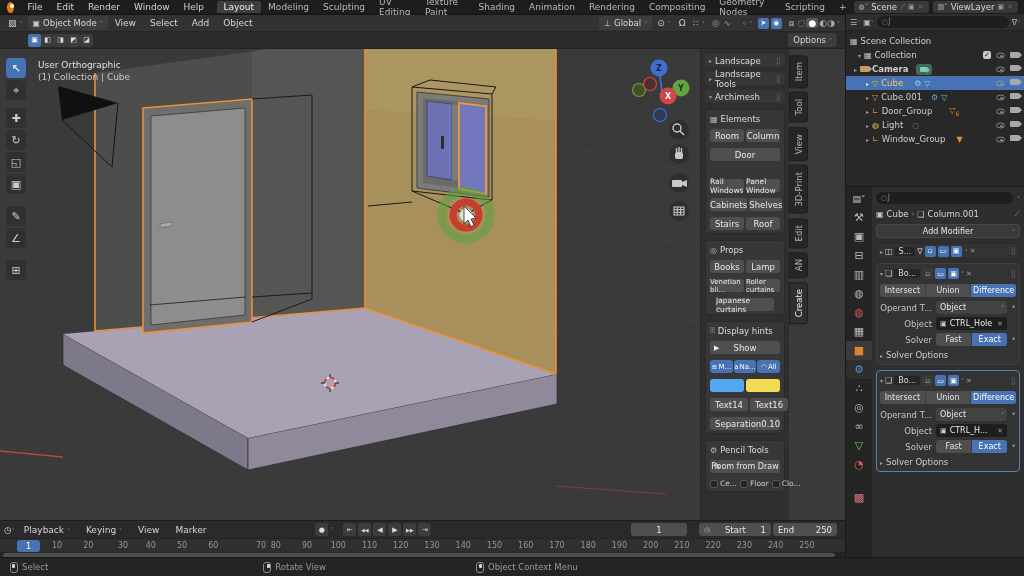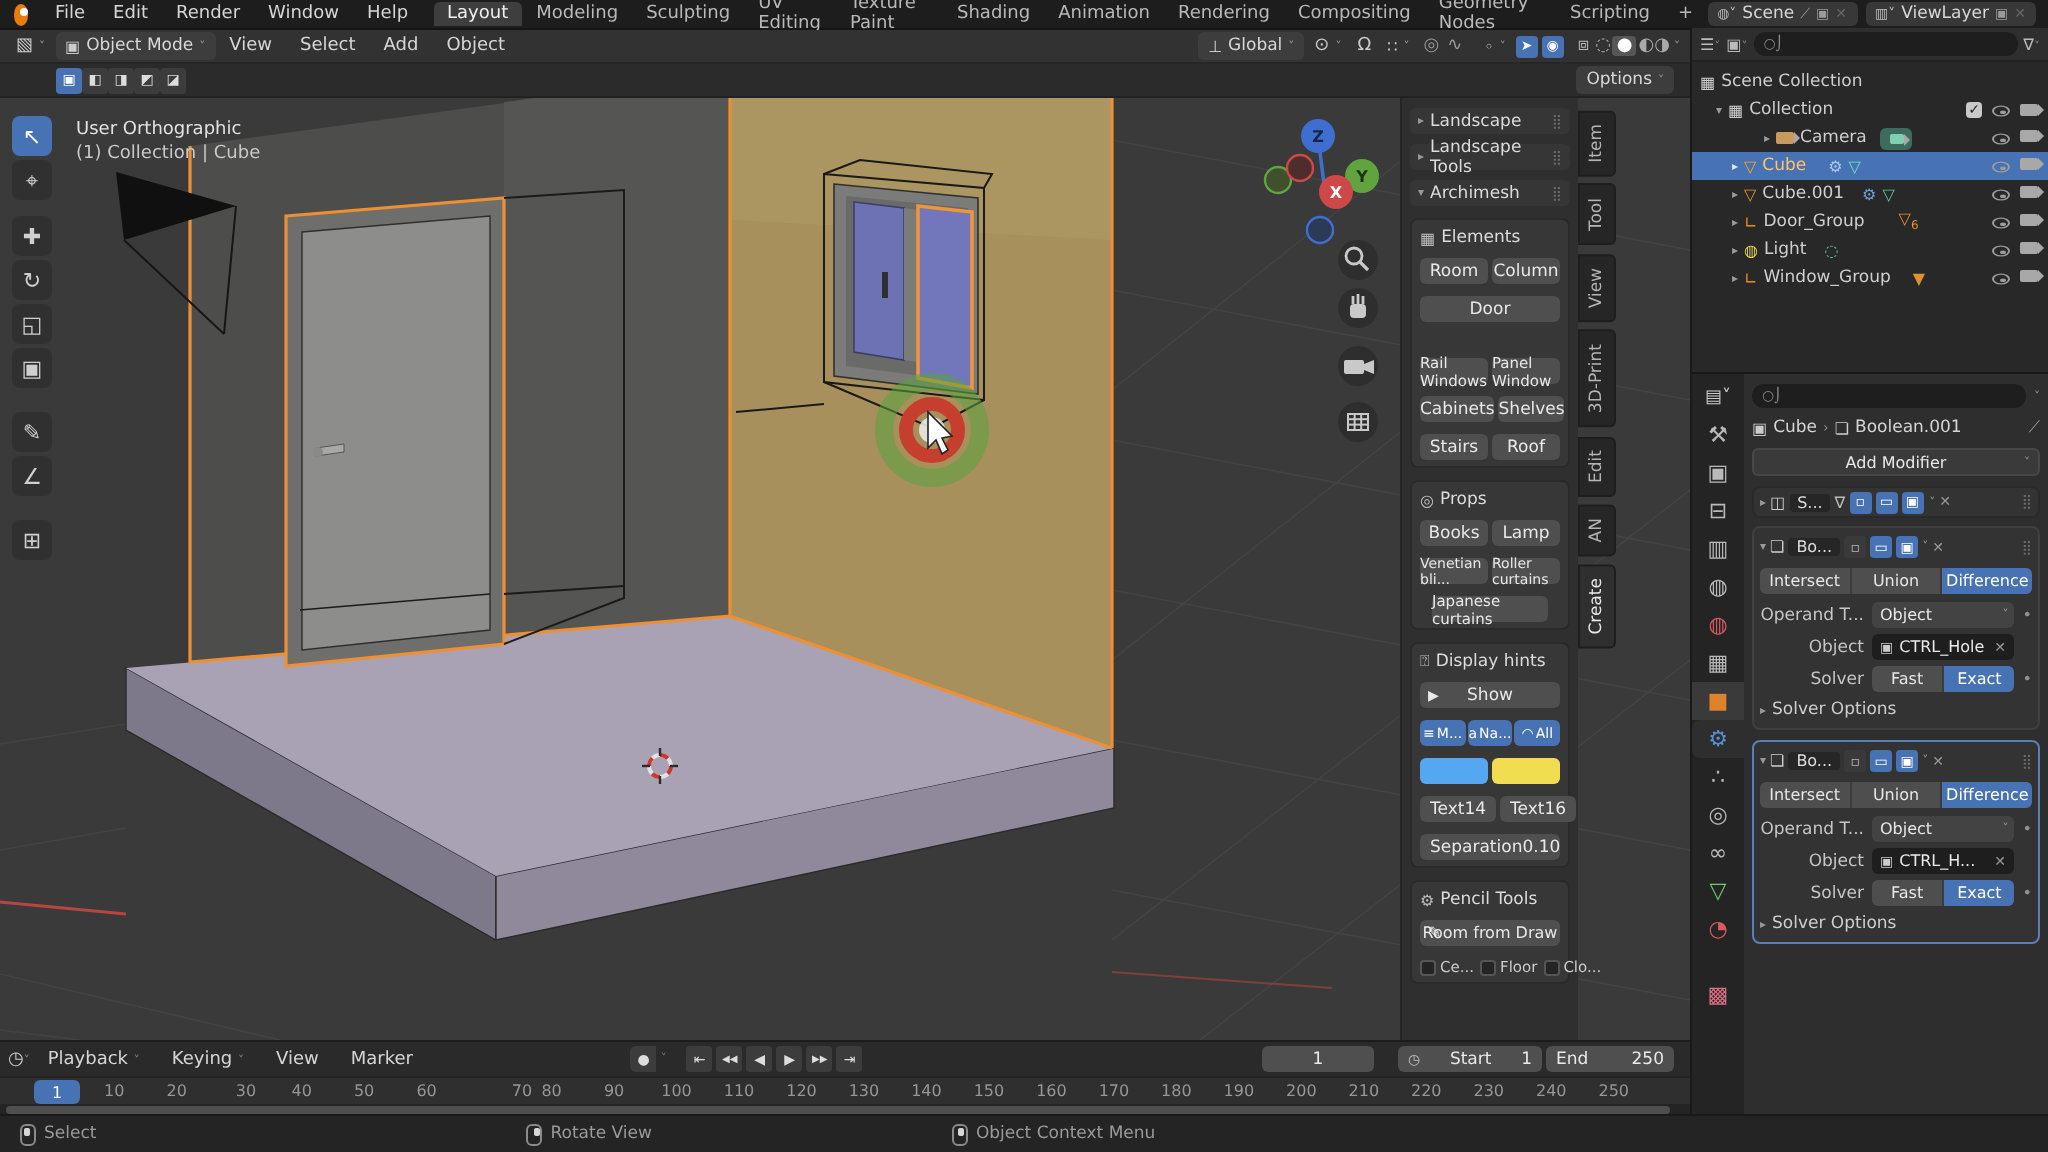--- a/index.html
+++ b/index.html
@@ -437,21 +437,21 @@
       <span style="font-size:8px;color:#ccc;">▦</span>
       <span>Collection</span>
       <span style="margin-left:auto;display:flex;gap:5px;padding-right:5px;align-items:center;">
         <span style="width:8px;height:8px;background:#c9c9c9;border-radius:2px;color:#222;font-size:7px;line-height:8px;text-align:center;">✓</span>
         <span class="eye">
             <i></i>
           </span>
         <span class="cam"></span>
       </span>
     </div>
-    <div class="orow" style="padding-left:36px;">
+    <div class="orow" style="padding-left:8px;font-weight:bold;">
       <span style="font-size:6px;color:#999;">▸</span>
       <span class="cam" style="background:#c99a5b;"></span>
       <span>Camera</span>
       <span style="width:16px;height:11px;background:#3d6b5e;border-radius:3px;margin-left:4px;display:flex;align-items:center;justify-content:center;">
           <span class="cam" style="background:#7fd0b2;width:7px;height:5px;"></span>
         </span>
       <span style="margin-left:auto;display:flex;gap:5px;padding-right:5px;">
           <span class="eye">
             <i></i>
           </span>
@@ -548,21 +548,21 @@
         <span class="f" style="flex:1;height:12px;background:#1e1e1e;border-radius:6px;padding:0 5px;">
             <i style="font-style:normal;font-size:7px;color:#888;">○⌡</i>
           </span>
         <span style="font-size:6px;color:#999;">˅</span>
       </div>
       <div class="f" style="gap:3px;height:16px;font-size:8.5px;color:#d6d6d6;">
         <span style="font-size:8px;color:#ccc;">▣</span>
         <span>Cube</span>
         <span style="color:#888;font-size:7px;">›</span>
         <span style="font-size:8px;color:#ccc;">❏</span>
-        <span>Boolean.001</span>
+        <span>Column.001</span>
         <span style="margin-left:auto;color:#999;font-size:8px;">⟋</span>
       </div>
       <div class="drop" style="height:14px;justify-content:center;margin-top:2px;position:relative;background:#3a3a3a;border:1px solid #474747;">
         <span>Add Modifier</span>
         <span style="position:absolute;right:4px;font-size:6px;color:#999;">˅</span>
       </div>
 
       <div class="f" style="height:16px;gap:2px;margin-top:5px;background:#333;border:1px solid #2a2a2a;border-radius:4px;padding:0 3px;">
         <span style="font-size:6px;color:#999;">▸</span>
         <span style="font-size:8px;color:#ccc;">◫</span>

